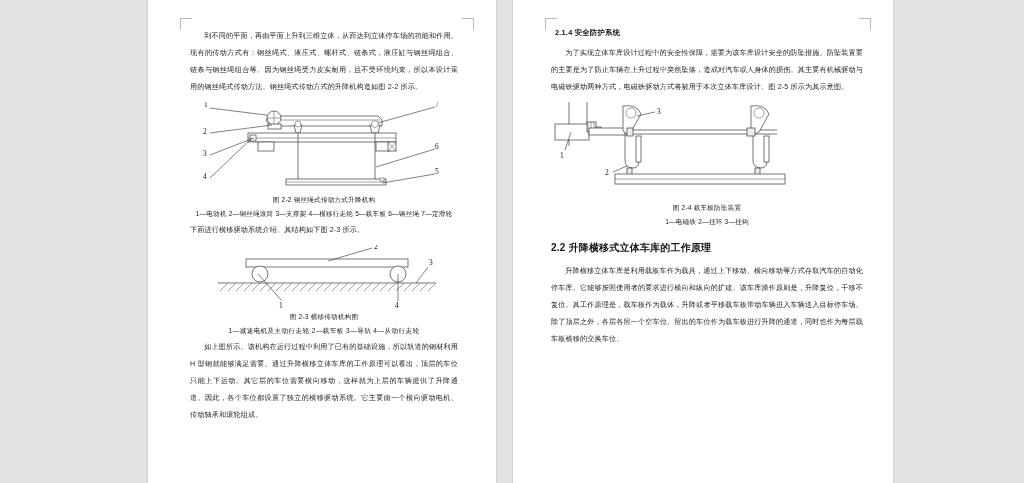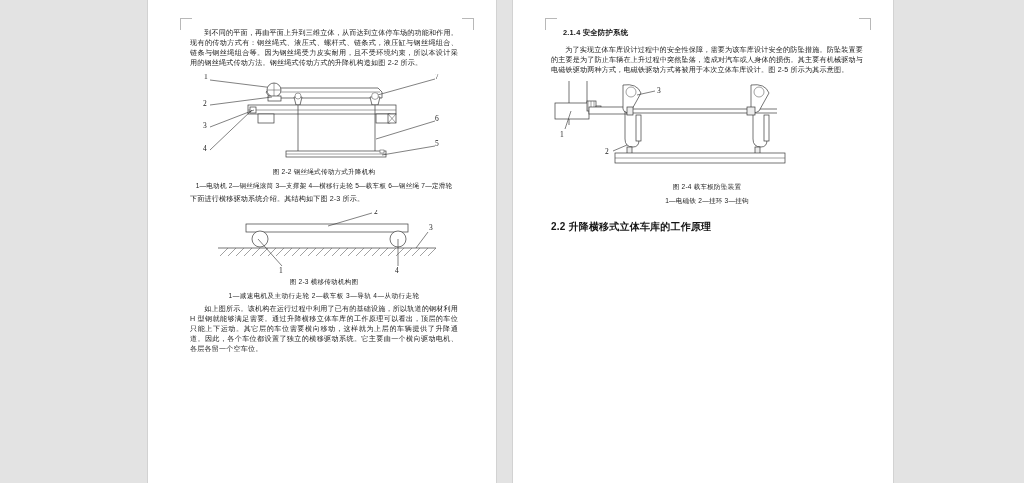--- a/index.html
+++ b/index.html
@@ -48,37 +48,37 @@
     border-color: #b8b8b8;
     border-style: solid;
     border-width: 0;
   }
   .crop.tl { top: 18px; left: 32px;  border-left-width: 1px; border-top-width: 1px; }
   .crop.tr { top: 18px; right: 22px; border-right-width: 1px; border-top-width: 1px; }
 
   p.body {
     margin: 0 0 1px 0;
     font-size: 7.1px;
-    line-height: 10px;
+    line-height: 17px;
     text-align: justify;
     color: #1c1c1c;
     text-indent: 2em;
     letter-spacing: 0.15px;
   }
   p.body.noind { text-indent: 0; }
 
   h2.sec {
     margin: 14px 0 8px 0;
     font-size: 10px;
     font-weight: bold;
     color: #141414;
     letter-spacing: 0.2px;
   }
   h3.subsec {
-    margin: 0 0 7px 12px;
+    margin: 0 0 7px 4px;
     font-size: 7.4px;
     font-weight: bold;
     color: #141414;
     letter-spacing: 0.2px;
   }
 
   .fig-wrap { margin: 6px 0 2px 0; }
   .fig-caption {
     text-align: center;
     font-size: 6.6px;
@@ -223,21 +223,21 @@
           <line class="lead" x1="208" y1="29" x2="208" y2="56"></line>
           <text class="num" x="205" y="63">4</text>
 
           <line class="lead" x1="226" y1="38" x2="238" y2="22"></line>
           <text class="num" x="239" y="20">3</text>
         </svg>
         <div class="fig-caption">图 2-3 横移传动机构图</div>
         <div class="fig-legend wide">1—减速电机及主动行走轮   2—载车板   3—导轨   4—从动行走轮</div>
       </div>
 
-      <p class="body">如上图所示。该机构在运行过程中利用了已有的基础设施，所以轨道的钢材利用 H 型钢就能够满足需要。通过升降横移立体车库的工作原理可以看出，顶层的车位只能上下运动。其它层的车位需要横向移动，这样就为上层的车辆提供了升降通道。因此，各个车位都设置了独立的横移驱动系统。它主要由一个横向驱动电机、各层各留一个空车位。</p>
+      <p class="body">如上图所示。该机构在运行过程中利用了已有的基础设施，所以轨道的钢材利用 H 型钢就能够满足需要。通过升降横移立体车库的工作原理可以看出，顶层的车位只能上下运动。其它层的车位需要横向移动，这样就为上层的车辆提供了升降通道。因此，各个车位都设置了独立的横移驱动系统。它主要由一个横向驱动电机、传动轴承和滚轮组成。</p>
     </div>
   </div>
 
   <div class="page page-right">
     <div class="page-inner">
       <div class="crop tl"></div>
       <div class="crop tr"></div>
 
       <h3 class="subsec">2.1.4 安全防护系统</h3>
 
@@ -287,17 +287,18 @@
           <text class="num" x="106" y="12">3</text>
 
           <line class="lead" x1="76" y1="64" x2="62" y2="70"></line>
           <text class="num" x="54" y="73">2</text>
         </svg>
         <div class="fig-caption">图 2-4 载车板防坠装置</div>
         <div class="fig-legend">1—电磁铁   2—挂环   3—挂钩</div>
       </div>
 
       <h2 class="sec">2.2  升降横移式立体车库的工作原理</h2>
+      <p class="body">升降横移立体车库是利用载板车作为载具，通过上下移动、横向移动等方式存取汽车的自动化停车库。它能够按照使用者的要求进行横向和纵向的扩建。该车库操作原则是，升降复位，干移不复位。其工作原理是，载车板作为载体，升降或者平移载车板带动车辆进入车辆送入目标停车场。除了顶层之外，各层各留一个空车位。留出的车位作为载车板进行升降的通道，同时也作为每层载车板横移的交换车位。</p>
 
     </div>
   </div>
 
 </div>
 
 </body></html>

